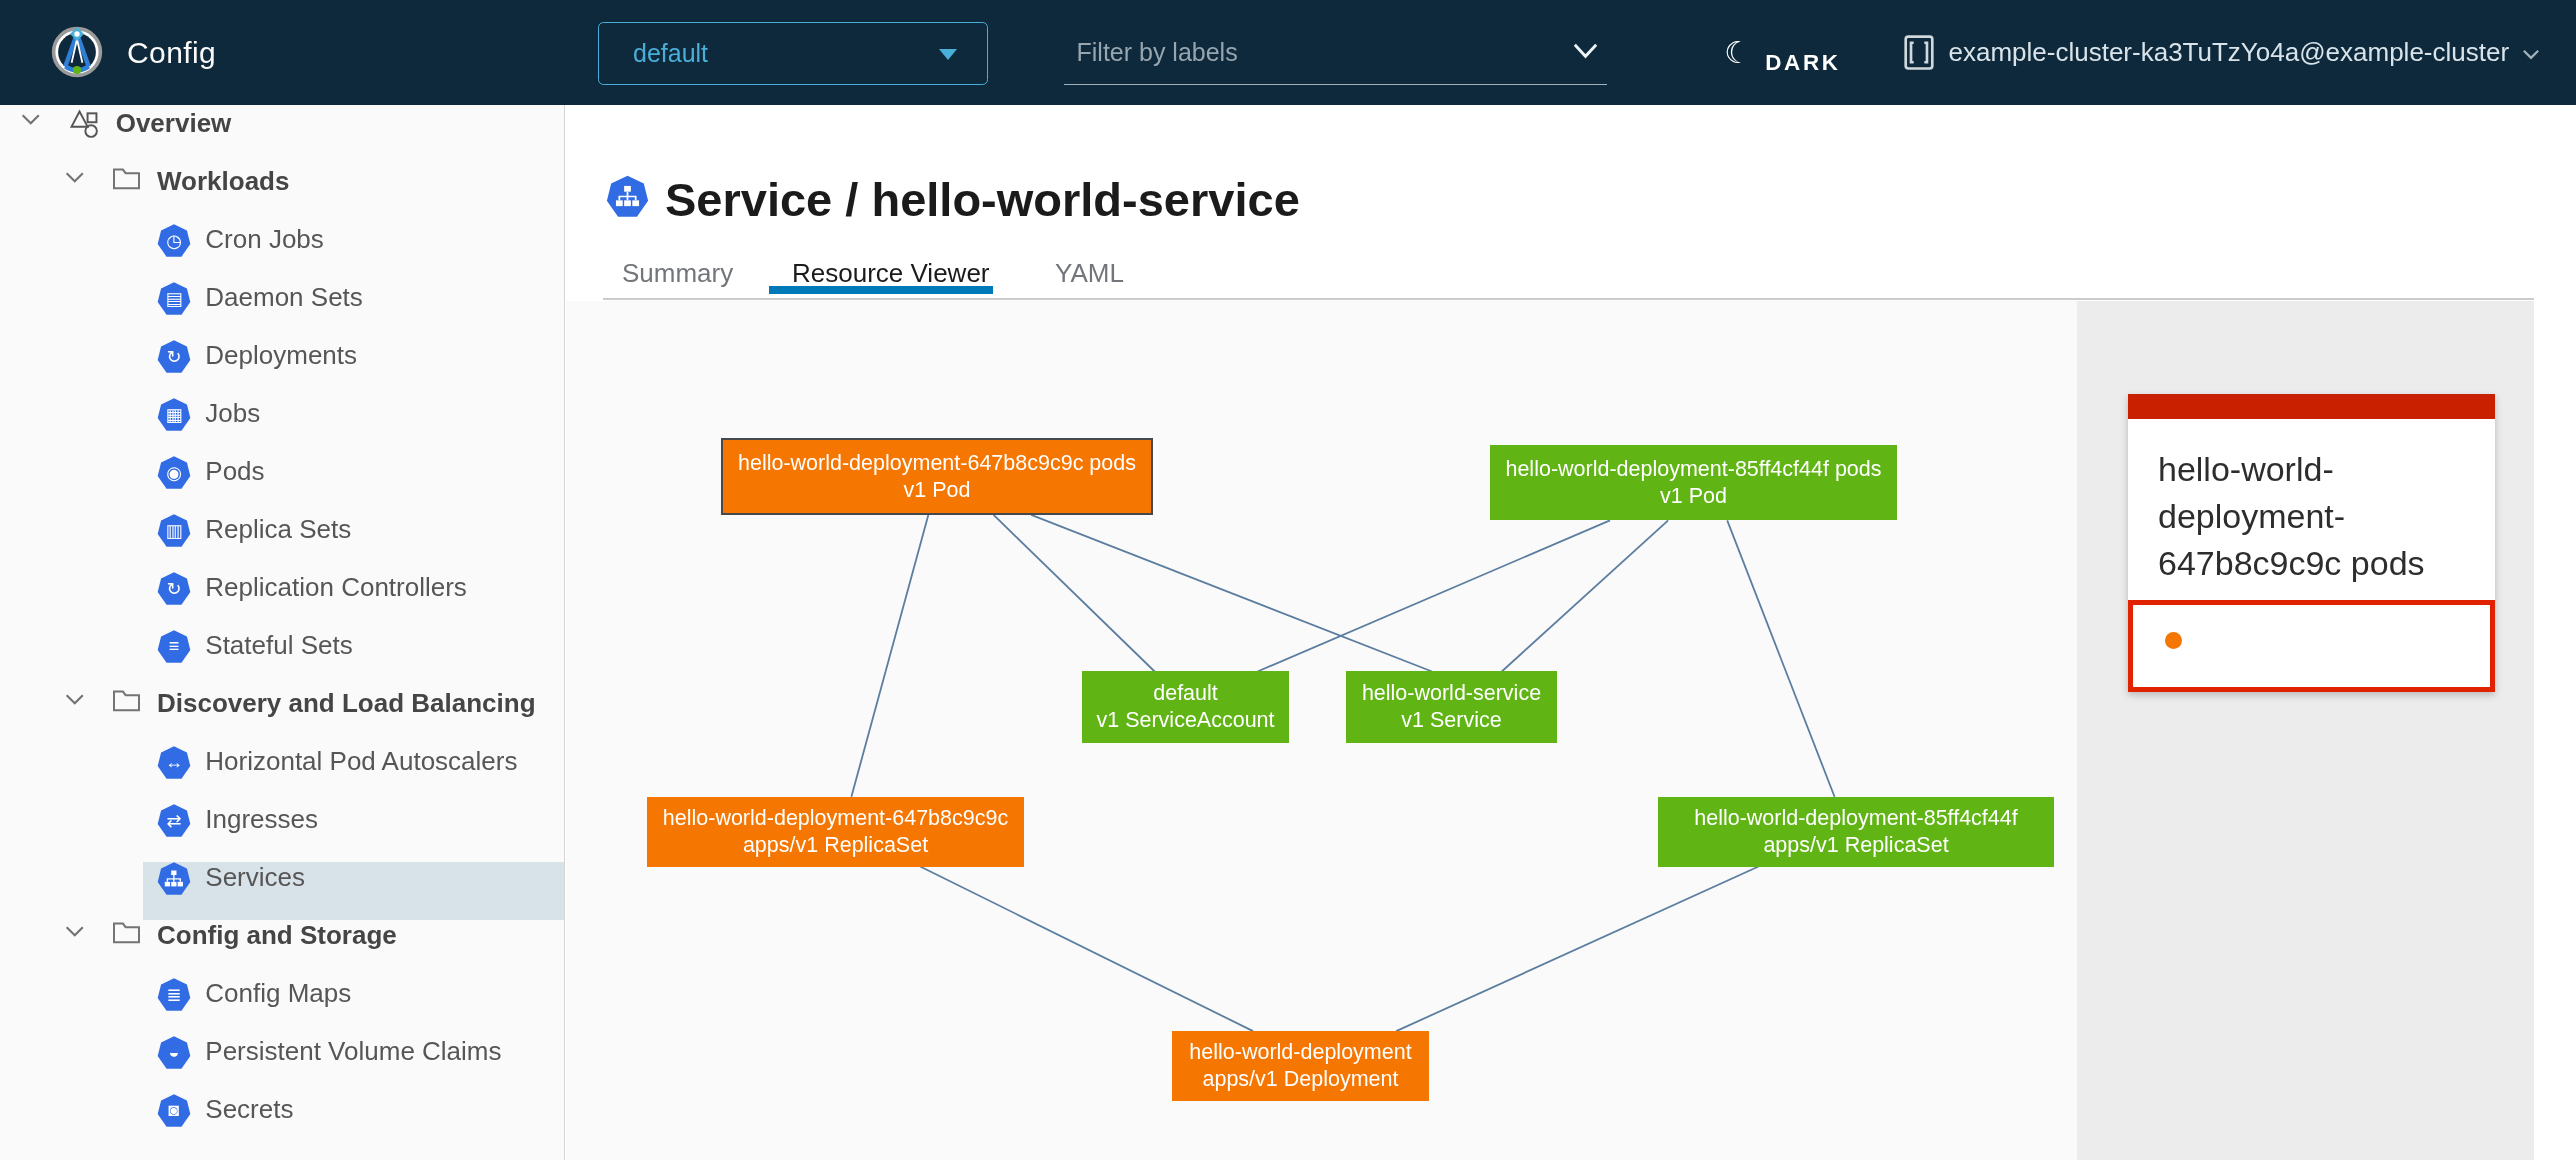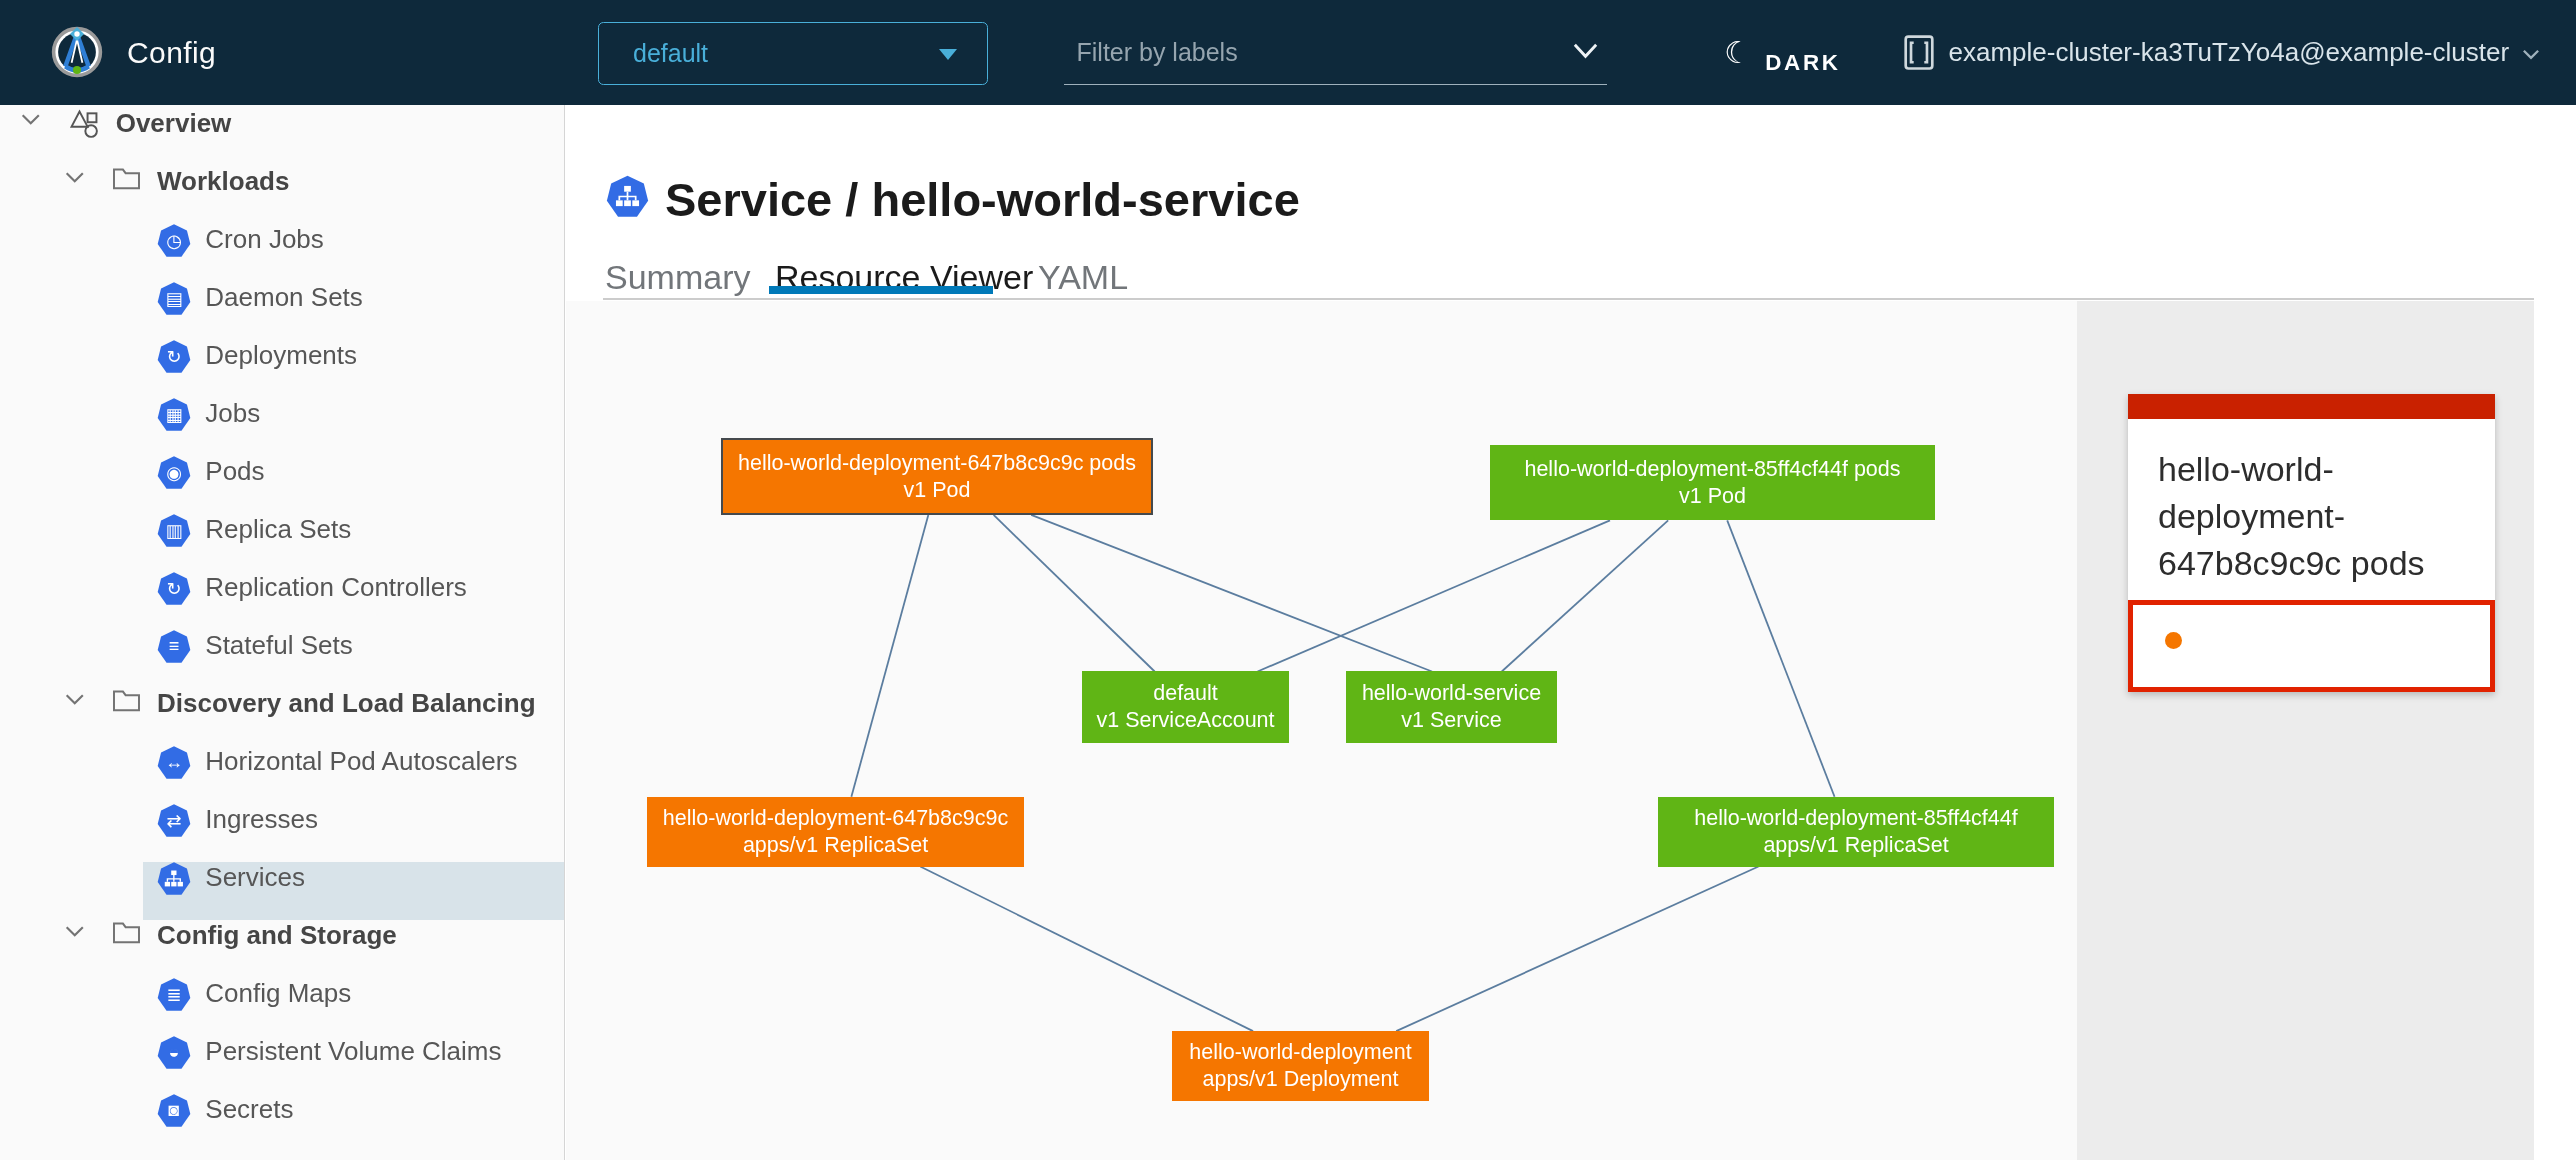--- a/index.html
+++ b/index.html
@@ -47,21 +47,21 @@
   .hept { width:34px; height:34px; flex:none; background:#326ce5; color:#fff;
           clip-path:polygon(50% 2%,88% 20%,98% 60%,72% 97%,28% 97%,2% 60%,12% 20%);
           display:flex; align-items:center; justify-content:center; font-size:18px; }
   .hept svg { display:block; }
 
   
   #page-head-icon { position:absolute; left:606px; top:175px; width:43px; height:43px;
                     background:#326ce5; clip-path:polygon(50% 2%,88% 20%,98% 60%,72% 97%,28% 97%,2% 60%,12% 20%);
                     display:flex; align-items:center; justify-content:center; }
   #page-title { position:absolute; left:665px; top:172px; font-size:47px; color:#1b1b1b; }
-  .tab { position:absolute; top:258px; font-size:34px; color:#72767a; cursor:pointer; }
+  .tab { position:absolute; top:258px; font-size:26px; color:#72767a; cursor:pointer;margin-left:17px; }
   #tab-summary { left:605px; }
   #tab-resource-viewer { left:775px; color:#1b1b1b; }
   #tab-yaml { left:1038px; }
   #tab-underline { position:absolute; left:769px; top:286px; width:224px; height:8px; background:#0079b8; }
   #tabs-hr { position:absolute; left:603px; top:298px; width:1931px; height:1.8px; background:#cccccc; }
 
   
   #graph { position:absolute; left:566px; top:301px; width:1511px; height:860px; background:#fafafa; }
   #edges { position:absolute; left:0; top:0; }
   .node { position:absolute; display:flex; flex-direction:column; align-items:center; justify-content:center;
@@ -259,21 +259,21 @@
       <line x1="1167" y1="245" x2="773" y2="414" stroke="#5b7d9f" stroke-width="2"></line>
       <line x1="1232" y1="245" x2="1046" y2="414" stroke="#5b7d9f" stroke-width="2"></line>
       <line x1="1298" y1="245" x2="1418" y2="554" stroke="#5b7d9f" stroke-width="2"></line>
       <line x1="396" y1="632" x2="768" y2="816" stroke="#5b7d9f" stroke-width="2"></line>
       <line x1="1333" y1="632" x2="928" y2="816" stroke="#5b7d9f" stroke-width="2"></line>
     </svg>
 <div class="node warning selected" style="left: 155px; top: 137px; width: 432px; height: 77px;">
       <span>hello-world-deployment-647b8c9c9c pods</span>
       <span>v1 Pod</span>
     </div>
-    <div class="node ok" style="left: 924px; top: 144px; width: 445px; height: 75px;">
+    <div class="node ok" style="left: 924px; top: 144px; width: 407px; height: 75px;">
       <span>hello-world-deployment-85ff4cf44f pods</span>
       <span>v1 Pod</span>
     </div>
     <div class="node ok" style="left: 516px; top: 370px; width: 207px; height: 72px;">
       <span>default</span>
       <span>v1 ServiceAccount</span>
     </div>
     <div class="node ok" style="left: 780px; top: 370px; width: 211px; height: 72px;">
       <span>hello-world-service</span>
       <span>v1 Service</span>

